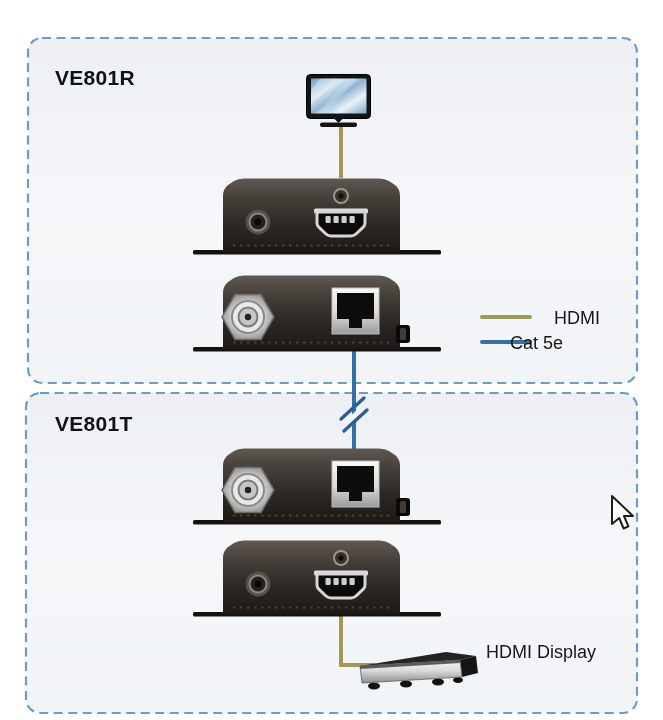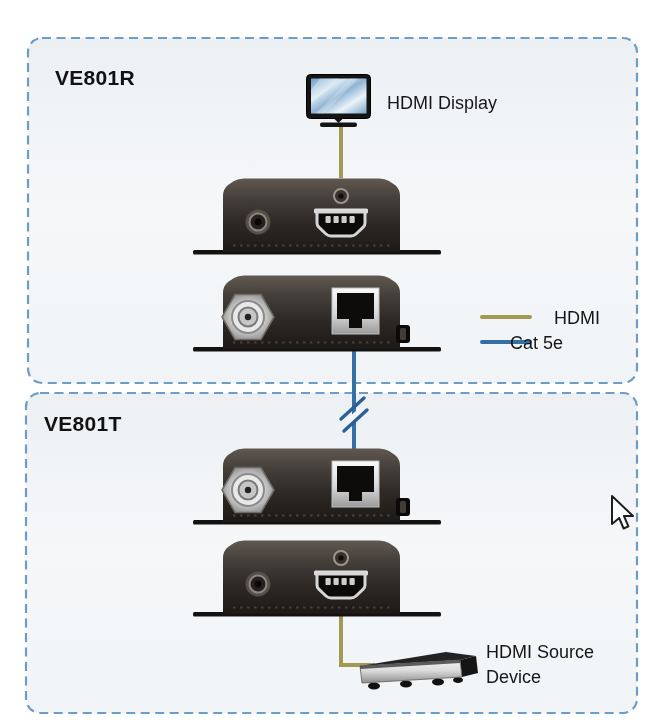--- a/index.html
+++ b/index.html
@@ -55,42 +55,41 @@
       </linearGradient>
     </defs>
   </svg>
 
   <svg class="abs" style="left:0;top:0;z-index:1" width="663" height="720" viewBox="0 0 663 720">
     <rect x="28" y="38" width="609" height="345" rx="14" fill="url(#gBoxBg)" stroke="#6d9cc6" stroke-width="2.2" stroke-dasharray="9 5.5"></rect>
     <rect x="26" y="393" width="611" height="320" rx="14" fill="url(#gBoxBg)" stroke="#6d9cc6" stroke-width="2.2" stroke-dasharray="9 5.5"></rect>
   </svg>
 
   <div class="section-label" style="left:55px;top:66px;z-index:4">VE801R</div>
-  <div class="section-label" style="left:44px;top:412px;z-index:4">VE801T</div>
+  <div class="section-label" style="left:55px;top:412px;z-index:4">VE801T</div>
 
   <div class="cable v" style="left: 339px; top: 124px; height: 54px; z-index: 2; background: rgb(162, 153, 82);"></div>
   <div class="cable v" style="left: 352px; top: 349px; height: 100px; z-index: 2; background: rgb(52, 112, 166);"></div>
   <div class="cable v" style="left: 339px; top: 616px; height: 51px; z-index: 2; background: rgb(162, 153, 82);"></div>
   <div class="cable h" style="left: 339px; top: 663px; width: 36px; z-index: 2; background: rgb(162, 153, 82);"></div>
 
   <svg class="abs" style="left:334px;top:392px;z-index:3" width="40" height="46" viewBox="0 0 40 46">
     <rect x="11" y="21" width="20" height="7" fill="#f2f4f6" transform="rotate(-42 21 24.5)"></rect>
     <line x1="7" y1="27" x2="30" y2="6" stroke="#2c6094" stroke-width="3.4" stroke-linecap="round"></line>
     <line x1="10" y1="39" x2="33" y2="18" stroke="#2c6094" stroke-width="3.4" stroke-linecap="round"></line>
   </svg>
 
   <svg class="abs" style="left:306px;top:74px;z-index:3" width="68" height="54" viewBox="0 0 68 54">
     <rect x="0.5" y="0.5" width="64" height="44" rx="4" fill="#141414" stroke="#000" stroke-width="1"></rect>
     <rect x="5" y="4.5" width="55.5" height="35" fill="url(#gScreen)"></rect>
     <polygon points="14,4.5 34,4.5 5,30 5,16" fill="#ffffff" opacity="0.30"></polygon>
     <polygon points="44,4.5 52,4.5 18,39.5 10,39.5" fill="#ffffff" opacity="0.22"></polygon>
     <path d="M28,44.5 L37,44.5 L32.5,49 Z" fill="#141414"></path>
     <rect x="14" y="48.5" width="37" height="4.5" rx="2" fill="#141414"></rect>
   </svg>
-  <div class="label" style="left:387px;top:91px;z-index:4">HDMI Display</div>
 
   <svg class="abs" style="left:193px;top:176px;z-index:3" width="248" height="82" viewBox="0 0 248 82">
     <rect x="0" y="74" width="248" height="4.5" rx="1.5" fill="#141210"></rect>
     <path d="M30,76 L30,20 Q30,13 35,9 L41,5 Q45,2.5 51,2.5 L186,2.5 Q192,2.5 196,5 L202,9 Q207,13 207,20 L207,76 Z" fill="url(#gBody)"></path>
     <line x1="40" y1="69.5" x2="198" y2="69.5" stroke="#4f4840" stroke-width="2.2" stroke-dasharray="2.5 4.5" opacity="0.85"></line>
     <g>
       <circle cx="65" cy="46" r="12.5" fill="#56504a"></circle>
       <circle cx="65" cy="46" r="8.5" fill="#262120" stroke="#8e877e" stroke-width="2"></circle>
       <circle cx="65" cy="46" r="3.4" fill="#0a0807"></circle>
     </g>
@@ -180,21 +179,20 @@
     <ellipse cx="18" cy="40" rx="6" ry="3.4" fill="#111111"></ellipse>
     <ellipse cx="50" cy="38" rx="6" ry="3.4" fill="#111111"></ellipse>
     <ellipse cx="82" cy="36" rx="6" ry="3.4" fill="#111111"></ellipse>
     <ellipse cx="102" cy="34" rx="5" ry="3" fill="#111111"></ellipse>
     <polygon points="4,20 90,6 120,10 104,14" fill="#232323"></polygon>
     <polygon points="104,14 120,10 122,27 106,31" fill="#151515"></polygon>
     <polygon points="4,20 104,14 106,31 6,37" fill="url(#gFront)" stroke="#5a5a5a" stroke-width="0.8"></polygon>
     <polygon points="4,20 104,14 104.4,17 4.4,23" fill="#3a3a3a" opacity="0.8"></polygon>
   </svg>
   <div class="label" style="left:486px;top:640px;z-index:4">
-    <div>HDMI Source</div>
-    <div>Device</div>
+    <div>HDMI Display</div>
   </div>
 
   <svg class="abs" style="left:610px;top:494px;z-index:5" width="26" height="38" viewBox="0 0 26 38">
     <path d="M2,2 L2,30 L9.2,24 L13.6,34.5 L18.4,32.4 L14,22 L23,22 Z" fill="#fdfdfd" stroke="#1e1e1e" stroke-width="2" stroke-linejoin="round"></path>
   </svg>
 
 </div>
 
 </body></html>

